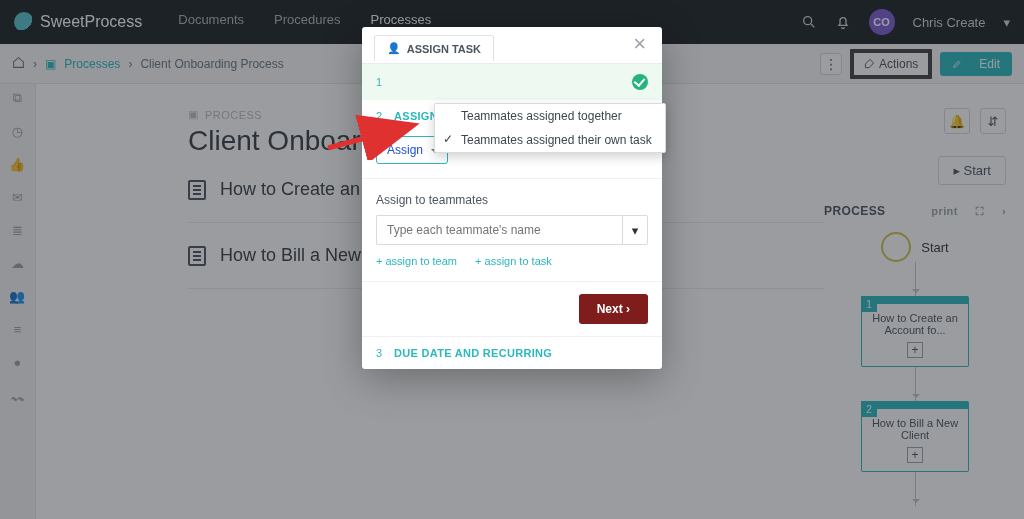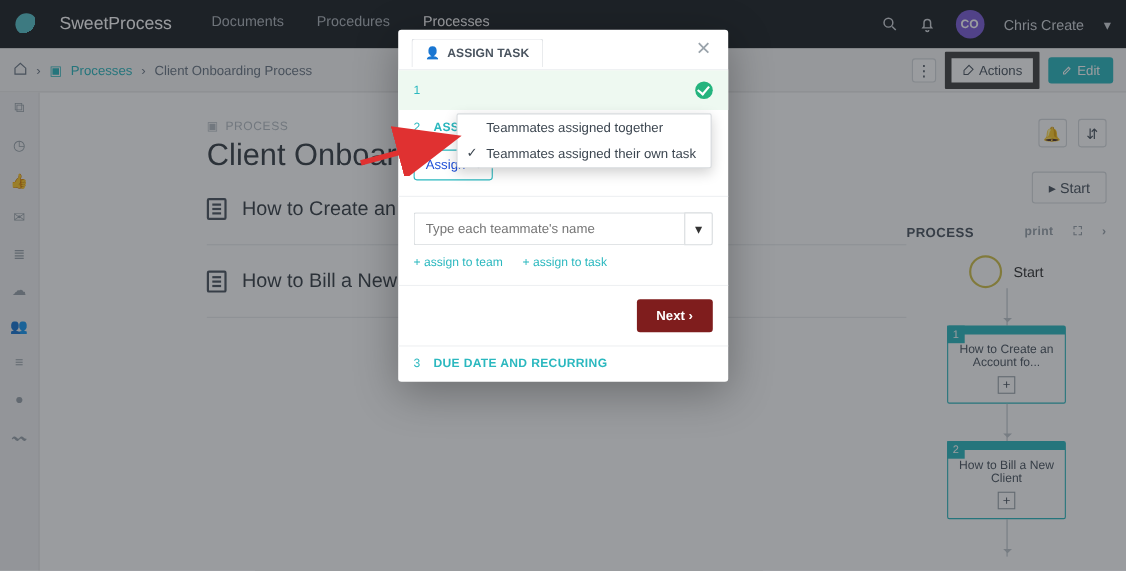--- a/index.html
+++ b/index.html
@@ -1,35 +1,35 @@
 <!DOCTYPE html>
 <html><head>
 <meta charset="utf-8">
 <style>
   * { box-sizing: border-box; margin: 0; padding: 0; }
   body { font-family: -apple-system, "Helvetica Neue", Arial, sans-serif; font-size: 13px; color: #333; background: #fff; width: 1024px; height: 519px; overflow: hidden; position: relative; }
   button { font-family: inherit; cursor: pointer; }
   
   .topnav { height: 44px; background: #1c2126; display: flex; align-items: center; padding: 0 14px; color: #cfd3d7; }
-  .logo { display: flex; align-items: center; gap: 20px; font-size: 16px; color: #fff; margin-right: 36px; }
+  .logo { display: flex; align-items: center; gap: 6px; font-size: 16px; color: #fff; margin-right: 36px; }
   .logo-icon { width: 20px; height: 20px; border-radius: 50%; background: radial-gradient(circle at 35% 35%, #57c1c9 0 60%, #1c2126 61%); }
   .nav-items { display: flex; gap: 30px; }
   .nav-item { color: #aeb4ba; font-size: 13px; padding-bottom: 2px; }
   .nav-item.active { color: #fff; border-bottom: 3px solid #2bb8bf; }
   .nav-right { margin-left: auto; display: flex; align-items: center; gap: 18px; }
   .avatar { width: 26px; height: 26px; border-radius: 50%; background: #7a5cd6; color: #fff; display: flex; align-items: center; justify-content: center; font-size: 11px; font-weight: 600; }
   .username { color: #cfd3d7; font-size: 13px; }
   .icon-svg { width: 16px; height: 16px; display: block; }
   
   .crumbbar { height: 40px; background: #f7f7f7; border-bottom: 1px solid #e6e6e6; display: flex; align-items: center; padding: 0 12px; font-size: 12px; color: #6b7785; }
   .crumbbar .left { display: flex; align-items: center; gap: 8px; }
   .crumb-link { color: #2bb8bf; }
   .crumbbar .right { margin-left: auto; display: flex; align-items: center; gap: 8px; }
-  .btn-light { background: #fff; border: 6px solid #404040; border-radius: 1px; padding: 4px 10px; font-size: 12px; color: #4b5560; display: inline-flex; align-items: center; gap: 4px; }
-  .btn-teal { background: #2bb8bf; color: #fff; border: none; border-radius: 3px; padding: 5px 12px; font-size: 12px; display: inline-flex; align-items: center; gap: 3px; }
+  .btn-light { background: #fff; border: 4px solid #404040; border-radius: 1px; padding: 4px 10px; font-size: 12px; color: #4b5560; display: inline-flex; align-items: center; gap: 4px; }
+  .btn-teal { background: #2bb8bf; color: #fff; border: none; border-radius: 3px; padding: 5px 12px; font-size: 12px; display: inline-flex; align-items: center; gap: 16px; }
   .icon-more { width: 22px; height: 22px; border: 1px solid #d7dbde; border-radius: 3px; display: flex; align-items: center; justify-content: center; font-size: 14px; color: #4b5560; background: #fff; }
   
   .rail { position: absolute; left: 0; top: 84px; bottom: 0; width: 36px; background: #f2f3f4; border-right: 1px solid #e6e6e6; display: flex; flex-direction: column; align-items: center; padding-top: 6px; gap: 18px; color: #9aa3ab; }
   
   .main { position: absolute; left: 36px; right: 0; top: 84px; bottom: 0; display: flex; }
   .content { flex: 1; padding: 24px 0 0 152px; }
   .process-label { color: #b7bec5; font-size: 11px; letter-spacing: .5px; display: flex; align-items: center; gap: 6px; }
   .page-title { font-size: 28px; color: #373f46; margin-top: 4px; font-weight: 400; }
   .section-hdr { font-size: 12px; letter-spacing: .4px; color: #4b5560; font-weight: 700; margin-top: 40px; }
   .row-divider { border-bottom: 1px solid #e9ecee; }
@@ -73,21 +73,21 @@
   .body2 { padding: 14px; border-bottom:1px solid #eef0f2; }
   .lbl2 { font-size:12px; color:#4b5560; margin-bottom:8px; }
   .combo { display:flex; }
   .combo input { flex:1; border:1px solid #d7dbde; border-right:none; padding:7px 10px; font-size:12px; color:#6b7785; border-radius:2px 0 0 2px; outline:none; }
   .combo .dd { width:26px; border:1px solid #d7dbde; border-radius:0 2px 2px 0; background:#fff; display:flex; align-items:center; justify-content:center; }
   .links { margin-top:10px; display:flex; gap:18px; font-size:11px; }
   .links a { color:#2bb8bf; text-decoration:none; }
   .footer-row { padding: 12px 14px; display:flex; }
   .btn-next { margin-left:auto; background:#7f1d1d; color:#fff; border:none; border-radius:3px; padding:8px 18px; font-size:12px; font-weight:600; }
   
-  .option-pop { position:absolute; left:415px; top:103px; width:232px; background:#fff; border:1px solid #d7dbde; border-radius:2px; box-shadow:0 4px 12px rgba(0,0,0,.18); z-index:40; font-size:12px; color:#3c4650; }
+  .option-pop { position:absolute; left:434px; top:103px; width:232px; background:#fff; border:1px solid #d7dbde; border-radius:2px; box-shadow:0 4px 12px rgba(0,0,0,.18); z-index:40; font-size:12px; color:#3c4650; }
   .option-pop .opt { padding:5px 12px 5px 26px; position:relative; }
   .option-pop .opt.sel::before { content:"✓"; position:absolute; left:8px; top:4px; font-size:12px; }
   
   .arrow-overlay { position:absolute; left:320px; top:100px; width:120px; height:60px; z-index:50; pointer-events:none; }
 </style>
 </head>
 <body>
 
 <div class="topnav">
   <div class="logo">
@@ -239,20 +239,21 @@
     <span class="title">ASSIGNEES</span>
   </div>
 
   <div class="body">
     <span class="chip">
       <span>Assign</span>
     </span>
   </div>
 
   <div class="body2">
+    <div class="lbl2">Assign to teammates</div>
     <div class="combo">
       <input placeholder="Type each teammate's name" style="">
       <span class="dd">▾</span>
     </div>
     <div class="links">
       <a href="#">+ assign to team</a>
       <a href="#">+ assign to task</a>
     </div>
   </div>
 

